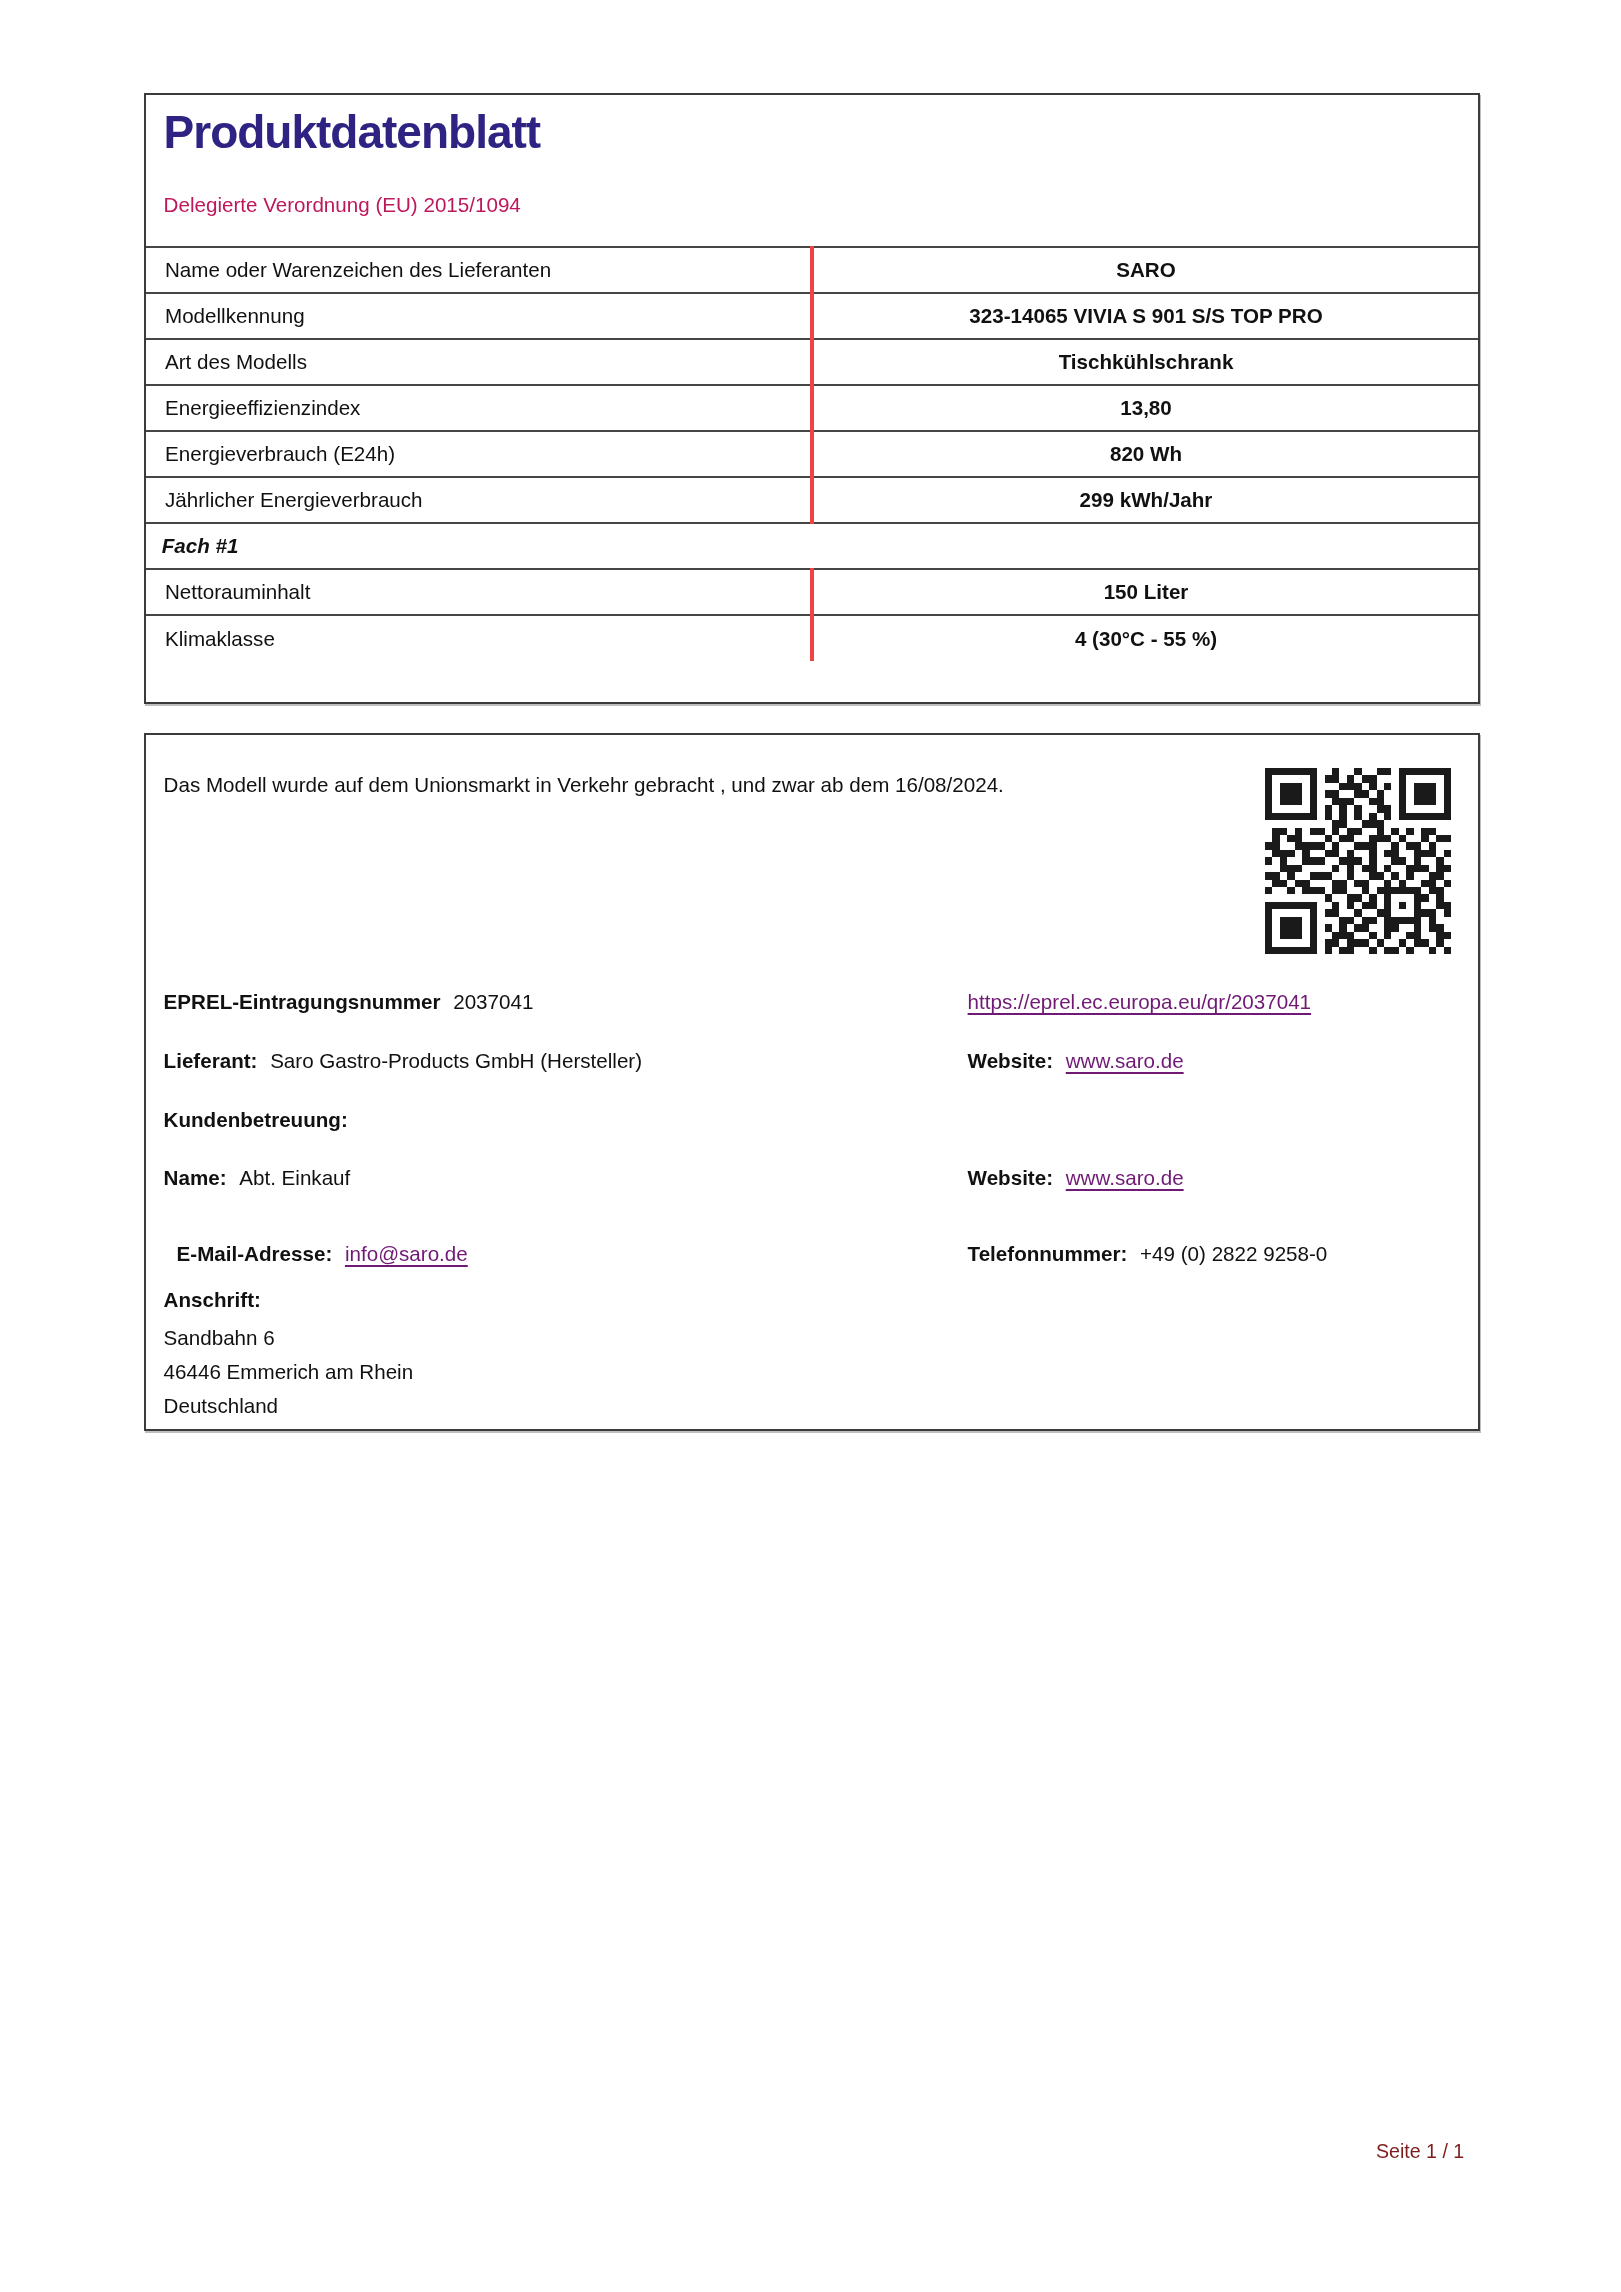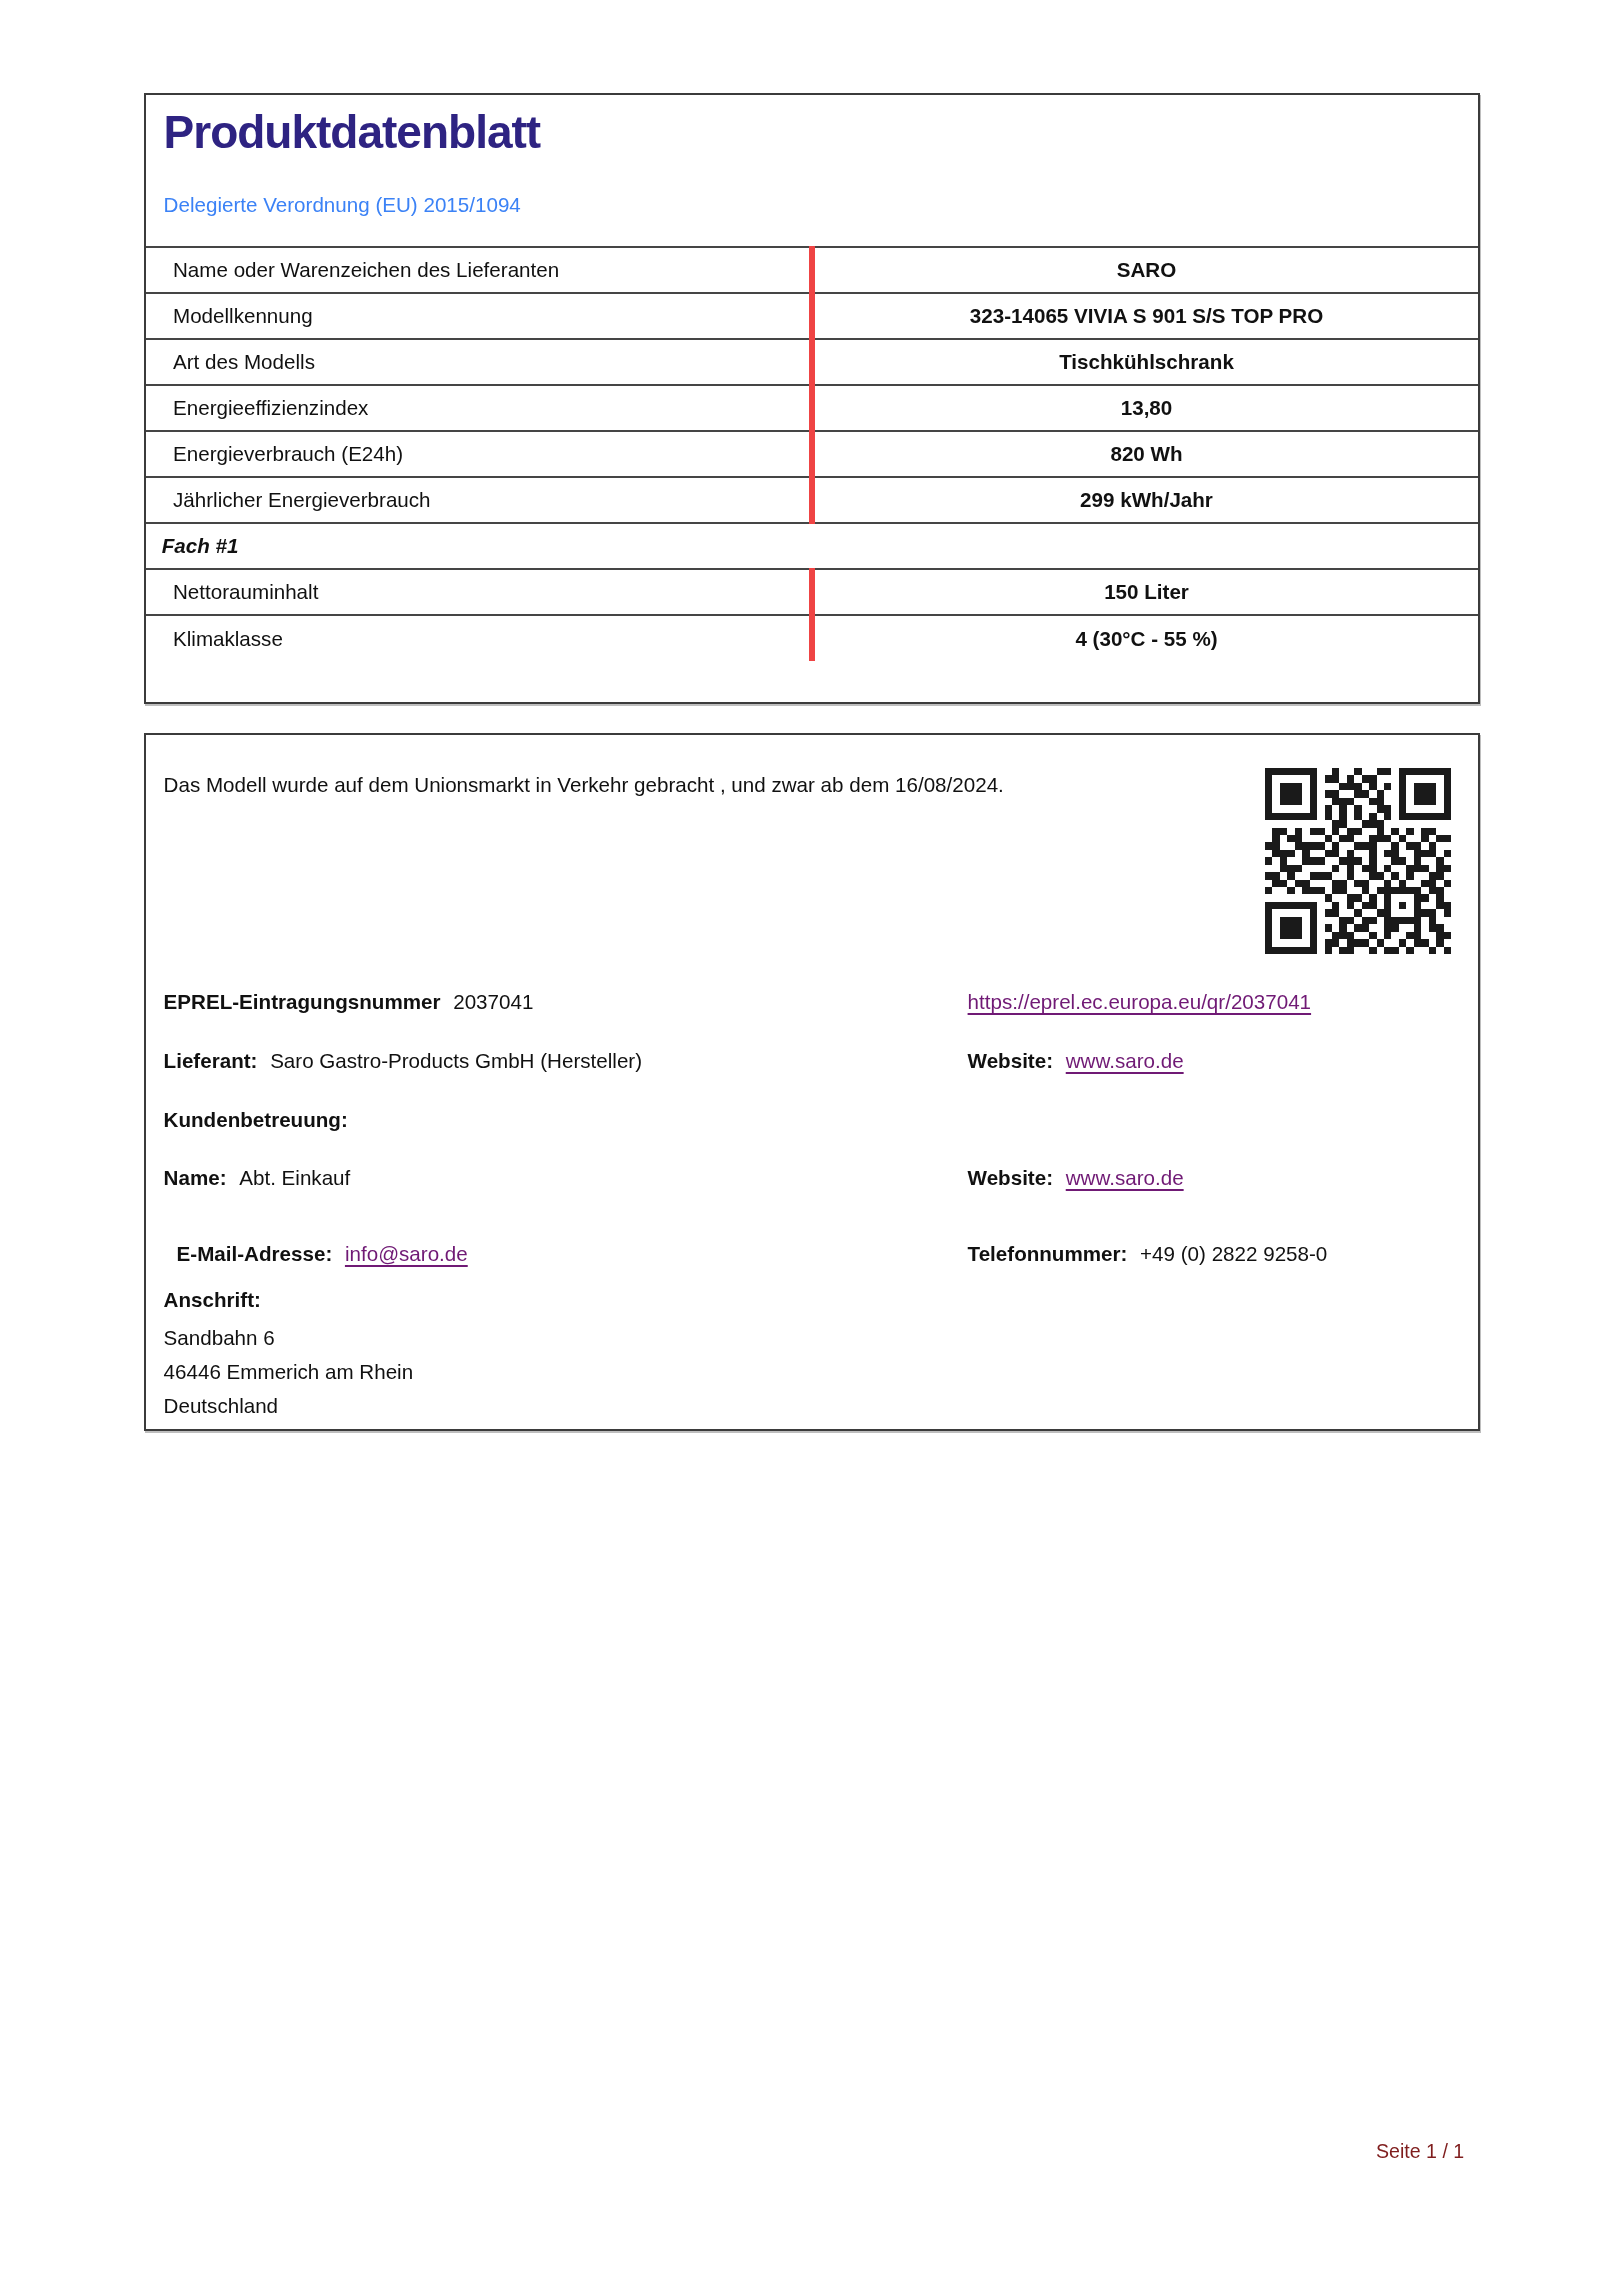--- a/index.html
+++ b/index.html
@@ -21,37 +21,37 @@
   #box-specs { top: 93px; height: 611px; }
   #box-info  { top: 733px; height: 698px; }
 
   .doc-title {
     position: absolute; left: 17.6px; top: 9.8px;
     font-size: 46px; font-weight: bold; letter-spacing: -1px;
     color: #2e2382;
   }
   .doc-subtitle {
     position: absolute; left: 17.6px; top: 98px;
-    font-size: 20.6px; color: #3b82f6;
+    font-size: 20.6px; color: #be185d;
   }
 
   table.spec-table {
     position: absolute; top: 151px; left: 0; right: 0;
     width: 100%;
     border-collapse: collapse;
     table-layout: fixed;
   }
   table.spec-table td {
     height: 46px;
     font-size: 20.6px;
     border-top: 2px solid #454545;
     vertical-align: middle;
     overflow: hidden; white-space: nowrap;
   }
-  td.spec-label { width: 50%; padding-left: 27px; border-right: 6px solid #ef4444; }
+  td.spec-label { width: 50%; padding-left: 19px; border-right: 4px solid #ef4444; }
   td.spec-value { text-align: center; font-weight: bold; }
   td.spec-section { padding-left: 15.7px; font-weight: bold; font-style: italic; }
 
   .market-text {
     position: absolute; left: 17.6px; top: 35px;
     width: 941px; font-size: 20.6px; line-height: 29px;
   }
   .qr {
     position: absolute; top: 33px; right: 27.4px;
     width: 186px; height: 186px;

